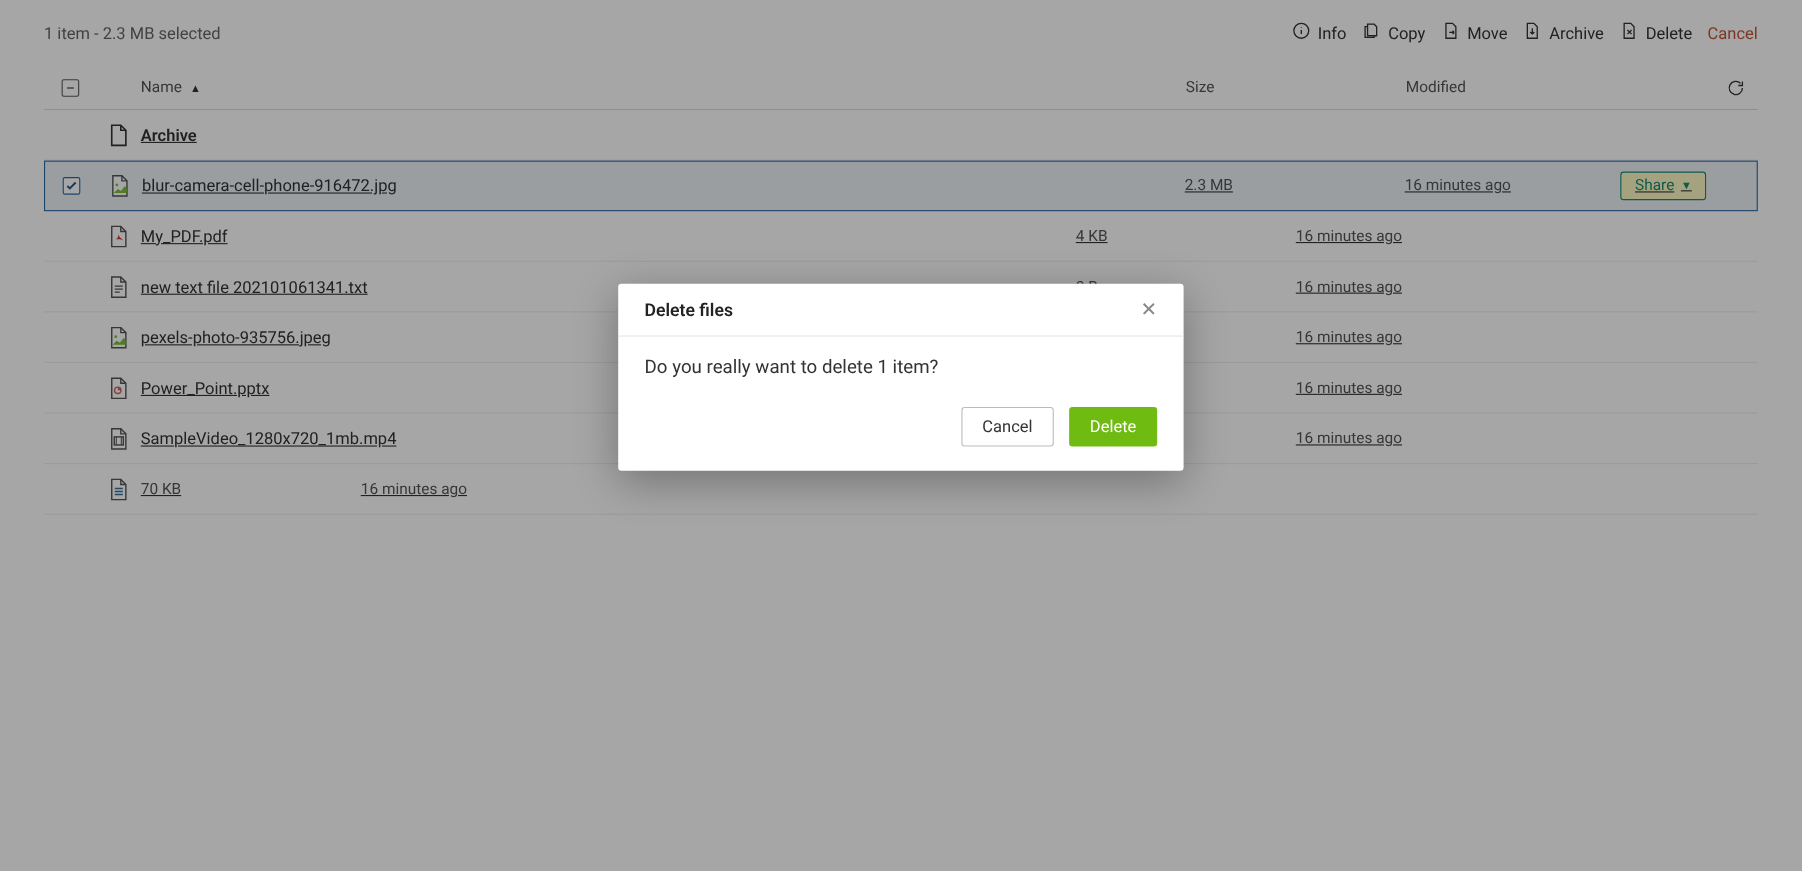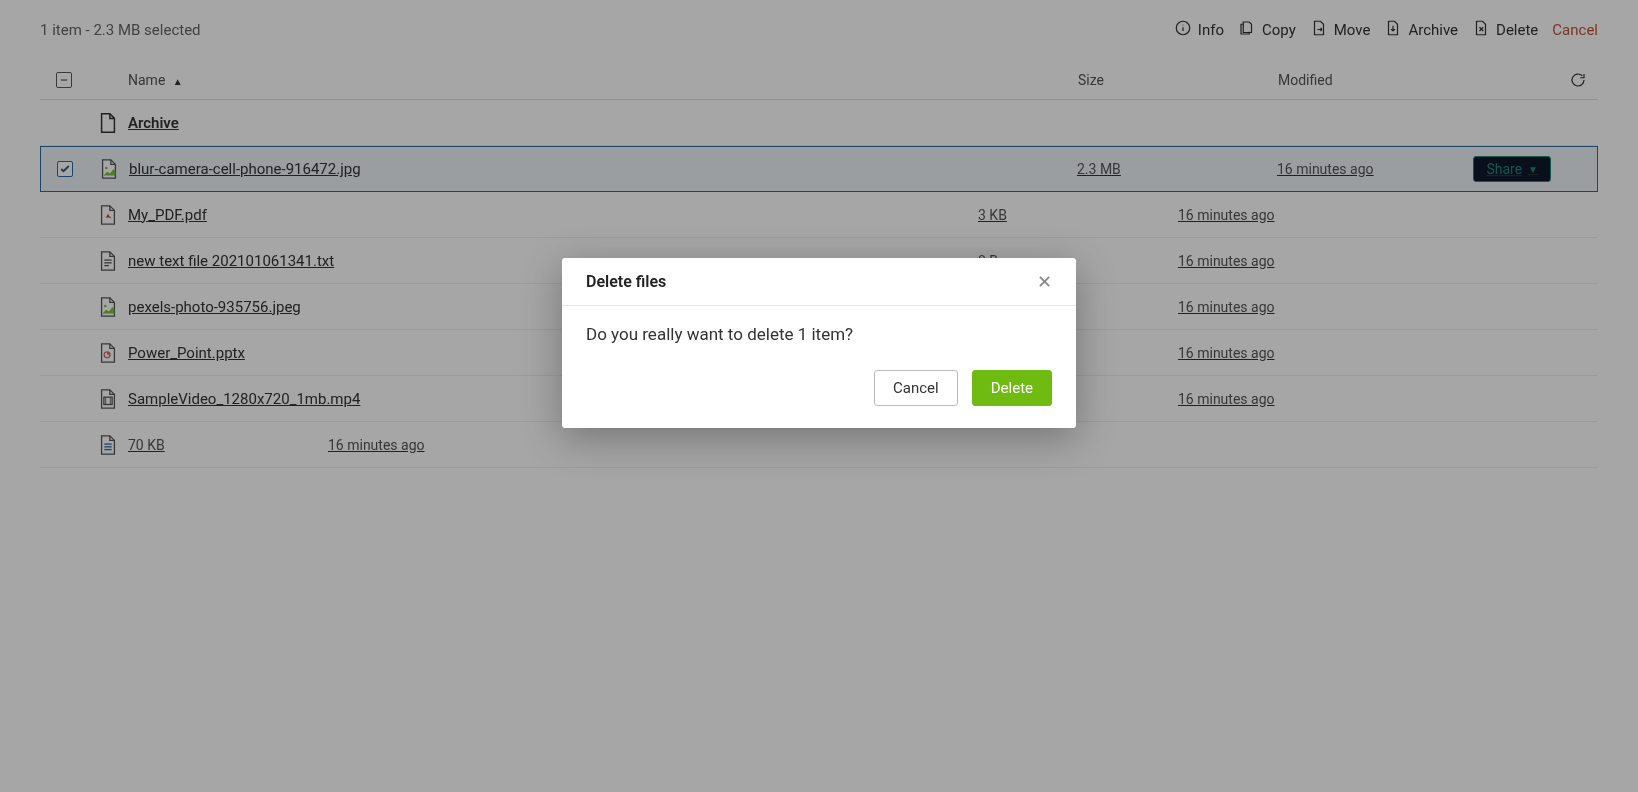--- a/index.html
+++ b/index.html
@@ -29,21 +29,21 @@
     .row.archive .col-name span { font-weight:600; }
     .row .col-check { visibility:hidden; }
     .row .file-check { width:16px; height:16px; border:1.5px solid #7a7a7a; border-radius:2px; display:flex; align-items:center; justify-content:center; background:#fff;}
     .row .file-check svg { width:12px; height:12px; stroke:#2b5b88; fill:none; stroke-width:2.5; display:none;}
     .row.selected { background:#edf3f8; border:1px solid #2b6aa3; }
     .row.selected .col-check { visibility:visible; }
     .row.selected .file-check { border-color:#2b6aa3; }
     .row.selected .file-check svg { display:block; }
     .row .col-size, .row .col-modified { color:#555; font-size:14px;}
     .row .share-wrap { width:100px; display:flex; align-items:center; justify-content:flex-end; padding-right:6px;}
-    .share-btn { display:flex; align-items:center; gap:6px; border:1px solid #168b78; color:#168b78; background:#0f172a; padding:4px 12px; border-radius:3px; font-size:14px; cursor:pointer;}
+    .share-btn { display:flex; align-items:center; gap:6px; border:1px solid #168b78; color:#168b78; background:#fef9c3; padding:4px 12px; border-radius:3px; font-size:14px; cursor:pointer;}
 
     .file-svg { width:22px; height:22px; }
 
     .overlay { position:absolute; inset:0; background:rgba(0,0,0,0.35); display:flex; align-items:flex-start; justify-content:center; }
     .modal { width:514px; background:#fff; border-radius:3px; margin-top:258px; box-shadow:0 10px 40px rgba(0,0,0,.3); }
     .modal-header { display:flex; align-items:center; justify-content:space-between; padding:14px 24px; border-bottom:1px solid #e5e5e5; }
     .modal-title { font-size:16px; font-weight:600; color:#222;}
     .modal-close { cursor:pointer; color:#888; font-size:18px; line-height:1;}
     .modal-body { padding:18px 24px 10px; font-size:17px; color:#333; }
     .modal-footer { padding:16px 24px 22px; display:flex; justify-content:flex-end; gap:14px; }
@@ -186,21 +186,21 @@
             <div class="file-check"></div>
           </div>
           <div class="col-icon">
             <svg class="file-svg" viewBox="0 0 24 24">
               <path d="M5 2h9l5 5v15H5z" fill="#fff" stroke="#555" stroke-width="1.4"></path>
               <path d="M14 2v5h5" fill="none" stroke="#555" stroke-width="1.4"></path>
               <path d="M12 9c0 4-3 6-3 6 2-.5 6-.5 7 1-1-3-4-2-4-7z" fill="#c33" stroke="none"></path>
             </svg>
           </div>
           <div class="col-name"><span>My_PDF.pdf</span></div>
-          <div class="col-size"><span>3 KB</span></div>
+          <div class="col-size"><span>4 KB</span></div>
           <div class="col-modified" style="width:280px"><span>16 minutes ago</span></div>
           <div class="share-wrap"></div>
           <div class="col-refresh"></div>
         </div>
         <div class="row">
           <div class="col-check">
             <div class="file-check"></div>
           </div>
           <div class="col-icon">
             <svg class="file-svg" viewBox="0 0 24 24">

